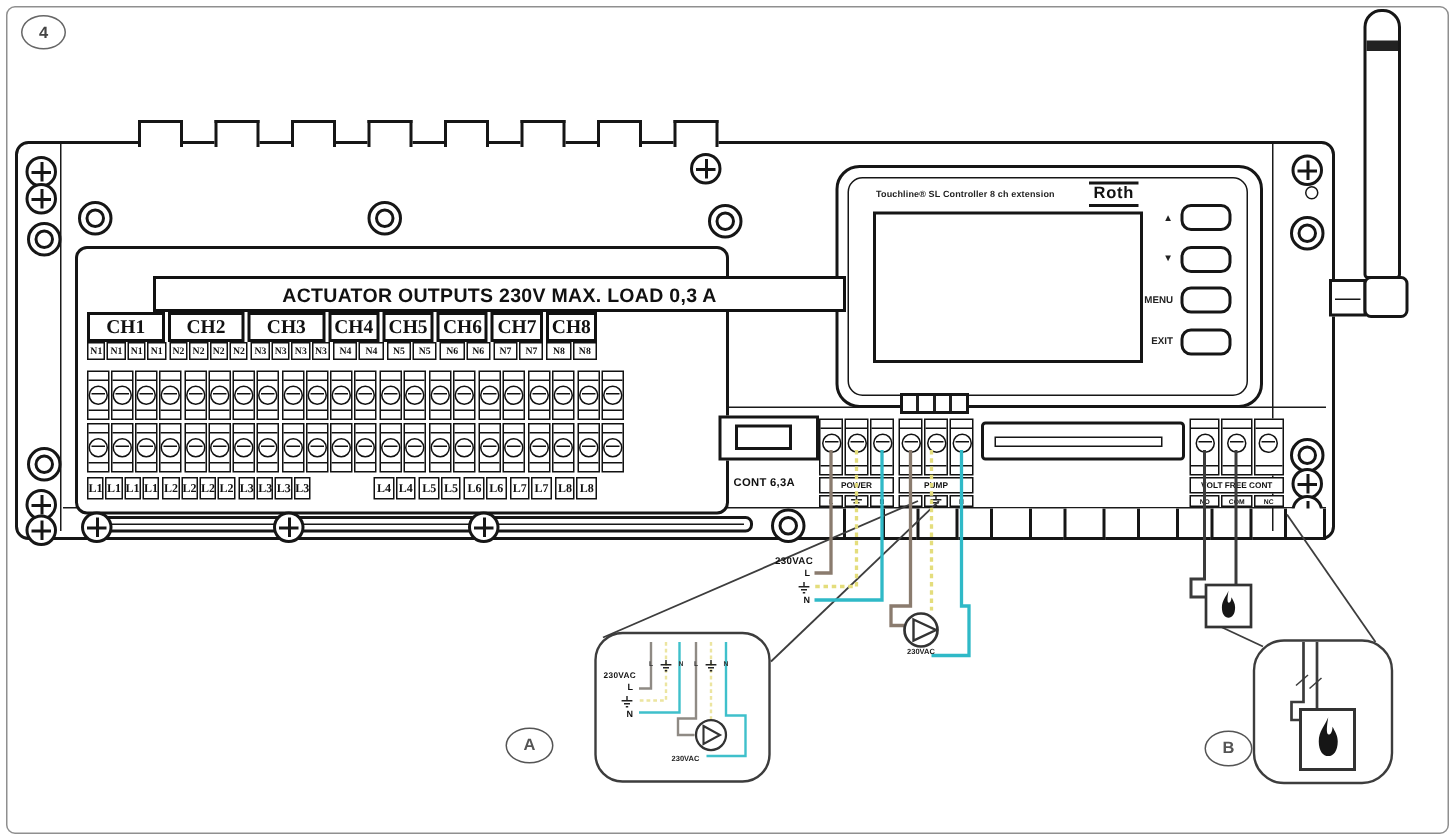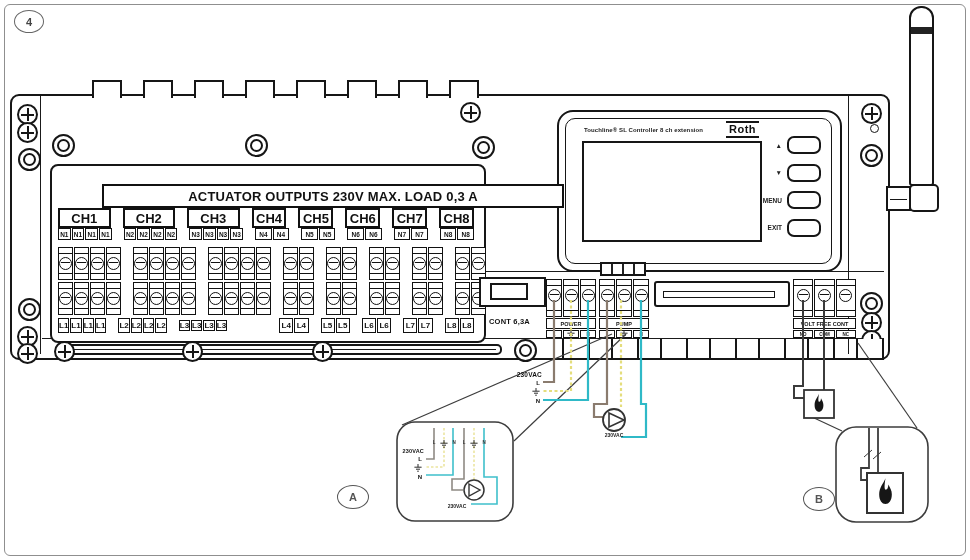--- a/index.html
+++ b/index.html
@@ -24,21 +24,21 @@
   
   .tabs{position:absolute;left:92px;top:80px;display:flex;gap:21px;z-index:1;}
   .tab{width:26px;height:16px;border:2px solid #161616;border-bottom:none;background:#fff;}
   .notches{position:absolute;left:562px;top:339px;display:flex;gap:21px;z-index:3;}
   .notch{width:24px;height:19px;border:2px solid #161616;border-top:none;background:#fff;}
   
   .panel{position:absolute;left:50px;top:164px;width:432px;height:175px;border:2px solid #161616;border-radius:8px;background:#fff;}
   .title-box{position:absolute;left:58px;top:184px;width:462px;height:24px;border:2px solid #111;
              display:flex;align-items:center;justify-content:center;font-weight:bold;font-size:13px;
              letter-spacing:.2px;background:#fff;box-sizing:border-box;margin-left:44px;}
-  .row{position:absolute;left:58px;width:416px;display:flex;gap:12px;box-sizing:border-box;}
+  .row{position:absolute;left:58px;width:340px;display:flex;gap:2px;box-sizing:border-box;font-family:Liberation Serif, serif;}
   .ch-cell{border:2px solid #111;display:flex;align-items:center;justify-content:center;
            font-weight:bold;font-size:13px;flex-basis:0;background:#fff;box-sizing:border-box;}
   .cell-group{display:flex;gap:1px;flex-basis:0;}
   .n-cell{flex:1;border:1.5px solid #111;display:flex;align-items:center;justify-content:center;
           font-weight:bold;font-size:6.5px;background:#fff;box-sizing:border-box;}
   .l-cell{flex:1;border:1.5px solid #111;display:flex;align-items:center;justify-content:center;
           font-weight:bold;font-size:8px;background:#fff;box-sizing:border-box;}
   .term{flex:1;border:1.5px solid #111;display:flex;flex-direction:column;background:#fff;box-sizing:border-box;min-width:0;}
   .t-top{height:5px;border-bottom:1.5px solid #111;}
   .t-screw{width:11px;height:11px;border:1.5px solid #111;border-radius:50%;margin:3px auto 0;position:relative;}
@@ -450,21 +450,21 @@
         <div class="l-cell">L1</div>
         <div class="l-cell">L1</div>
         <div class="l-cell">L1</div>
       </div>
       <div class="cell-group" style="flex-grow: 33;">
         <div class="l-cell">L2</div>
         <div class="l-cell">L2</div>
         <div class="l-cell">L2</div>
         <div class="l-cell">L2</div>
       </div>
-      <div class="cell-group" style="flex-grow: 33; align-items: center;">
+      <div class="cell-group" style="flex-grow: 33;">
         <div class="l-cell">L3</div>
         <div class="l-cell">L3</div>
         <div class="l-cell">L3</div>
         <div class="l-cell">L3</div>
       </div>
       <div class="cell-group" style="flex-grow: 21; margin-left: 40px;">
         <div class="l-cell">L4</div>
         <div class="l-cell">L4</div>
       </div>
       <div class="cell-group" style="flex-grow: 21;">

